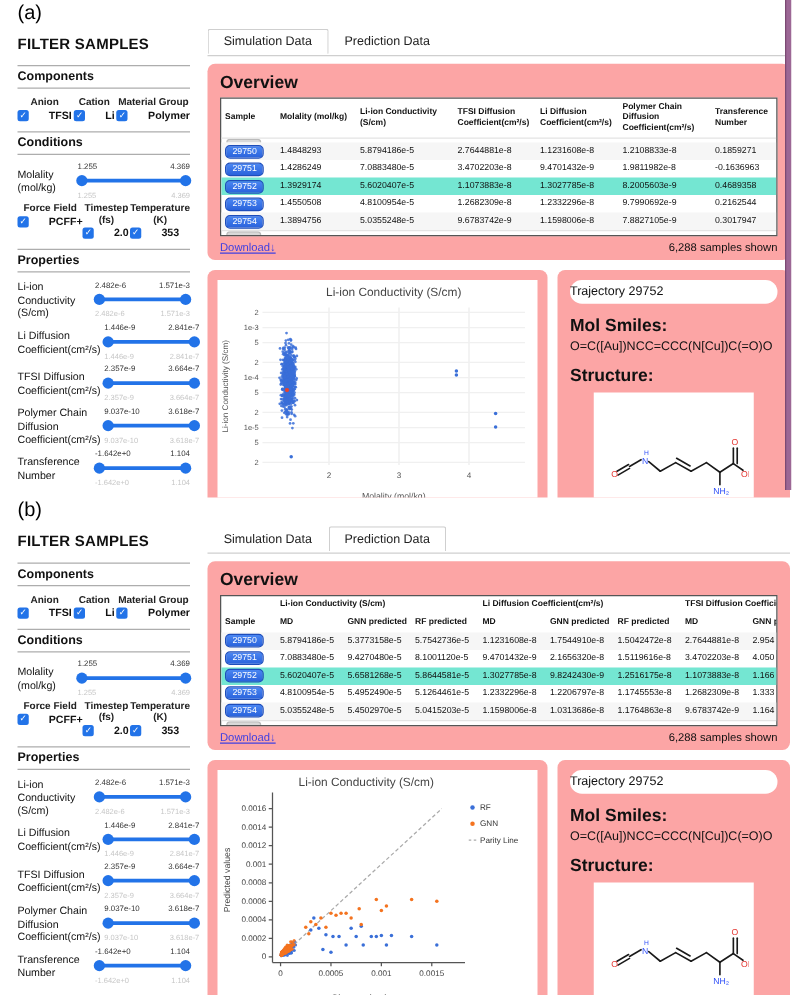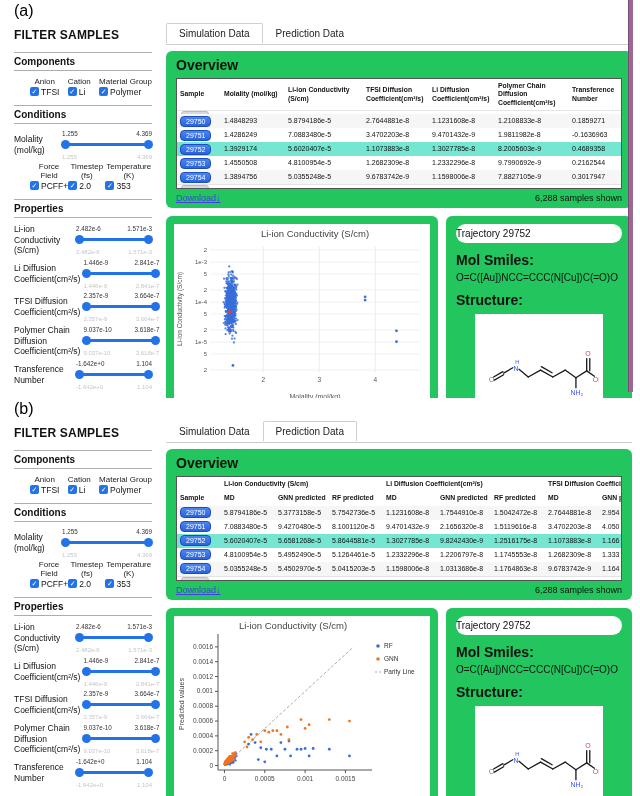--- a/index.html
+++ b/index.html
@@ -5,45 +5,45 @@
   html,body{margin:0;padding:0;background:#fff;}
   body{width:640px;height:796px;overflow:hidden;font-family:"Liberation Sans","DejaVu Sans",sans-serif;color:#111;}
   .panel{position:relative;width:640px;height:398px;overflow:hidden;box-sizing:border-box;padding:1px 8px 0 8px;}
   .panel-label{font-size:16px;color:#000;margin:1px 0 2px 6px;}
   .panel-body{display:flex;gap:8px;align-items:flex-start;}
 
   
   .sidebar{width:150px;flex:0 0 150px;box-sizing:border-box;padding:4px 6px 6px 6px;}
   .fs-title{font-size:12px;font-weight:bold;letter-spacing:.2px;margin:2px 0 10px 0;}
   .sec-head{font-size:10px;font-weight:bold;border-top:1px solid #adadad;border-bottom:1px solid #adadad;padding:3px 0;margin:8px 0 6px 0;}
-  .comp-grid{display:flex;justify-content:space-between;margin:2px 0 2px 16px;}
+  .comp-grid{display:flex;justify-content:space-between;margin:2px 0 2px 0;font-weight:bold;}
   .check-col{text-align:left;}
   .clabel{font-size:8px;color:#222;text-align:center;margin-bottom:1px;}
-  .cval{display:flex;align-items:flex-start;gap:2px;font-size:8.5px;}
+  .cval{display:flex;align-items:center;gap:16px;font-size:8.5px;}
   .cbox{display:inline-block;width:9px;height:9px;background:#2273e8;border-radius:2px;color:#fff;font-size:7px;line-height:9px;text-align:center;flex:0 0 9px;}
   .mol-row{display:flex;align-items:center;margin:4px 0 2px 0;}
   .mol-label{font-size:8.5px;width:48px;flex:0 0 48px;line-height:1.25;}
   .slider{position:relative;flex:1;height:30px;}
   .slider .smin{position:absolute;top:0;left:0;font-size:6.3px;color:#333;}
   .slider .smax{position:absolute;top:0;right:0;font-size:6.3px;color:#333;}
   .slider .track{position:absolute;top:13px;left:2px;right:2px;height:3px;background:#2273e8;border-radius:2px;}
   .slider .dot{position:absolute;top:-3px;width:9px;height:9px;border-radius:50%;background:#2273e8;}
   .slider .dot.l{left:-3px;} .slider .dot.r{right:-3px;}
   .slider .fmin{position:absolute;bottom:0;left:0;font-size:6px;color:#c6c6c6;}
   .slider .fmax{position:absolute;bottom:0;right:0;font-size:6px;color:#c6c6c6;}
   .prop-row{display:flex;align-items:center;margin:3px 0;}
   .prop-label{font-size:8.5px;flex:1;line-height:1.25;padding-right:3px;}
   .prop-row .slider{flex:0 0 76px;}
 
   
   .main{flex:1;min-width:0;}
   .tabbar{border-bottom:1px solid #cfcfcf;height:22px;}
   .tab{display:inline-block;box-sizing:border-box;padding:4px 12px 4px 12px;font-size:10px;color:#222;border:1px solid transparent;border-bottom:none;position:relative;top:1px;background:transparent;cursor:default;}
   .tab.active{background:#fff;border-color:#cfcfcf;border-radius:2px 2px 0 0;}
-  .card{background:#22c55e;border-radius:6px;box-sizing:border-box;}
+  .card{background:#fca5a5;border-radius:6px;box-sizing:border-box;}
   .overview-card{margin-top:6px;padding:6px 10px 5px 10px;}
   .ov-title{font-size:14px;font-weight:bold;margin:0 0 5px 0;}
   .tbl-wrap{background:#fff;border:1px solid #555;overflow:hidden;position:relative;}
   .trow{display:flex;align-items:center;}
   .trow.head{font-weight:bold;}
   .tcell{box-sizing:border-box;padding:1px 3px;font-size:7px;line-height:1.25;overflow:hidden;white-space:normal;}
   .trow.head .tcell{font-size:6.8px;padding:3px 3px;}
   .trow.body{height:14px;}
   .trow.body:nth-child(odd){background:#f6f6f6;}
   .trow.hl{background:#74e6d2 !important;}

